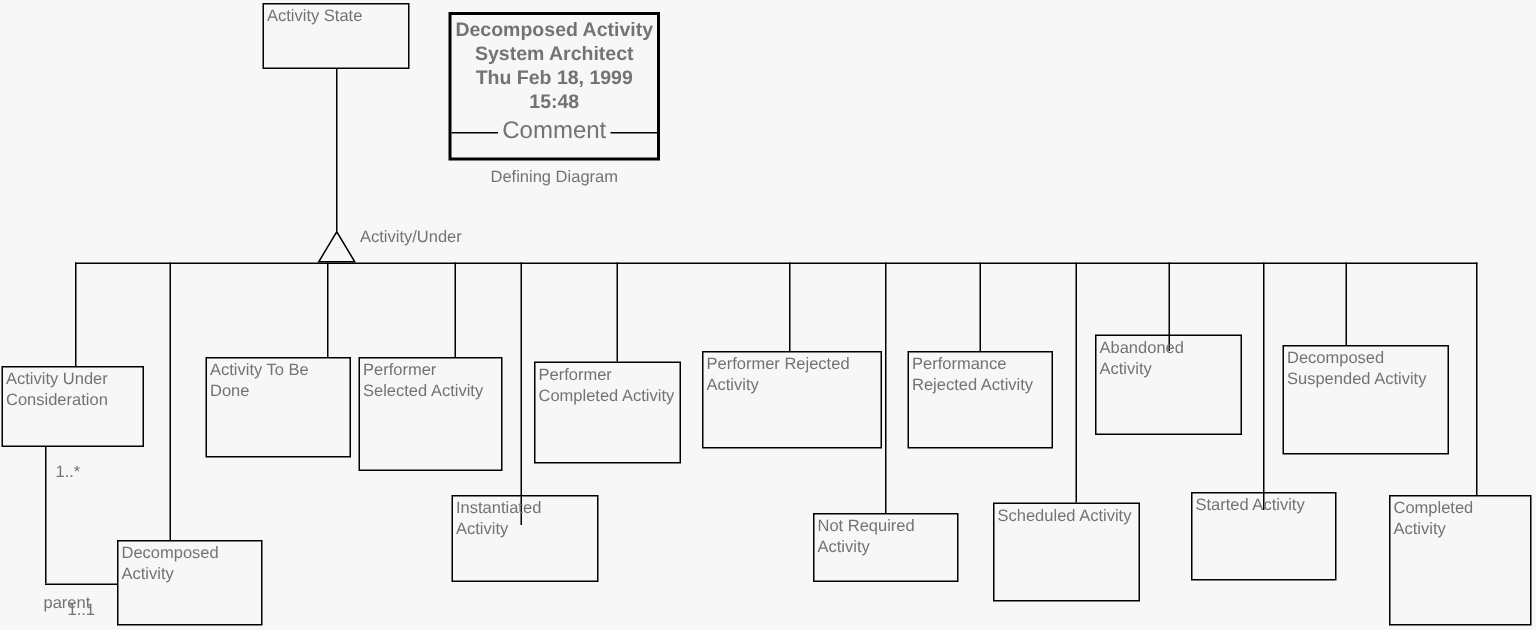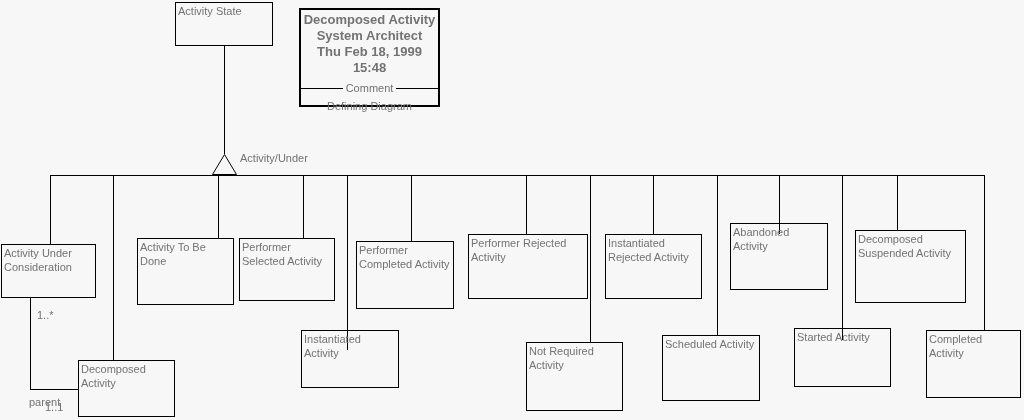--- a/index.html
+++ b/index.html
@@ -50,29 +50,29 @@
     font-weight: bold;
     white-space: nowrap;
   }
   .tb-sep {
     display: flex;
     align-items: center;
     margin-top: 6px;
   }
   .tb-sep .sep-rule { flex: 1; height: 1px; background: #000; }
   .tb-sep .tb-sep-label {
-    font-size: 11px;
+    font-size: 16px;
     line-height: 12px;
     margin: 0 3px;
     white-space: nowrap;
   }
   .tb-footer {
     font-size: 11px;
     line-height: 13px;
-    margin-top: 6px;
+    margin-top: 18px;
     white-space: nowrap;
   }
   .tri { position: absolute; left: 211px; top: 153px; }
 </style>
 </head>
 <body>
 
 <div id="canvas">
 
   <div class="node" style="left:175px; top:2px; width:98px; height:44px;">
@@ -123,51 +123,51 @@
   <div class="floating-label" style="left:37px; top:309px;">1..*</div>
   <div class="floating-label italic" style="left:29px; top:396px;">parent</div>
   <div class="floating-label" style="left:45px; top:401px;">1..1</div>
 
   <div class="node" style="left:137px; top:238px; width:97px; height:67px;">
     <span class="nlabel">Activity To Be Done</span>
   </div>
   <div class="node" style="left:1px; top:244px; width:95px; height:54px;">
     <span class="nlabel">Activity Under Consideration</span>
   </div>
-  <div class="node" style="left:239px; top:238px; width:96px; height:63px;">
+  <div class="node" style="left:239px; top:238px; width:96px; height:76px;">
     <span class="nlabel">Performer Selected Activity</span>
   </div>
   <div class="node" style="left:356px; top:241px; width:98px; height:68px;">
     <span class="nlabel">Performer Completed Activity</span>
   </div>
   <div class="node" style="left:468px; top:234px; width:120px; height:65px;">
     <span class="nlabel">Performer Rejected Activity</span>
   </div>
   <div class="node" style="left:605px; top:234px; width:97px; height:65px;">
-    <span class="nlabel">Instantiated Rejected Activity</span>
+    <span class="nlabel">Performance Rejected Activity</span>
   </div>
   <div class="node" style="left:730px; top:223px; width:98px; height:67px;">
     <span class="nlabel">Abandoned Activity</span>
   </div>
   <div class="node" style="left:855px; top:230px; width:111px; height:73px;">
     <span class="nlabel">Decomposed Suspended Activity</span>
   </div>
 
   <div class="node" style="left:78px; top:360px; width:97px; height:57px;">
     <span class="nlabel">Decomposed Activity</span>
   </div>
   <div class="node" style="left:301px; top:330px; width:98px; height:58px;">
     <span class="nlabel">Instantiated Activity</span>
   </div>
-  <div class="node" style="left:526px; top:342px; width:97px; height:69px;">
+  <div class="node" style="left:542px; top:342px; width:97px; height:46px;">
     <span class="nlabel">Not Required Activity</span>
   </div>
   <div class="node" style="left:662px; top:335px; width:98px; height:66px;">
     <span class="nlabel">Scheduled Activity</span>
   </div>
   <div class="node" style="left:794px; top:328px; width:97px; height:59px;">
     <span class="nlabel">Started Activity</span>
   </div>
-  <div class="node" style="left:926px; top:330px; width:95px; height:68px;">
+  <div class="node" style="left:926px; top:330px; width:95px; height:87px;">
     <span class="nlabel">Completed Activity</span>
   </div>
 
 </div>
 
 </body></html>

